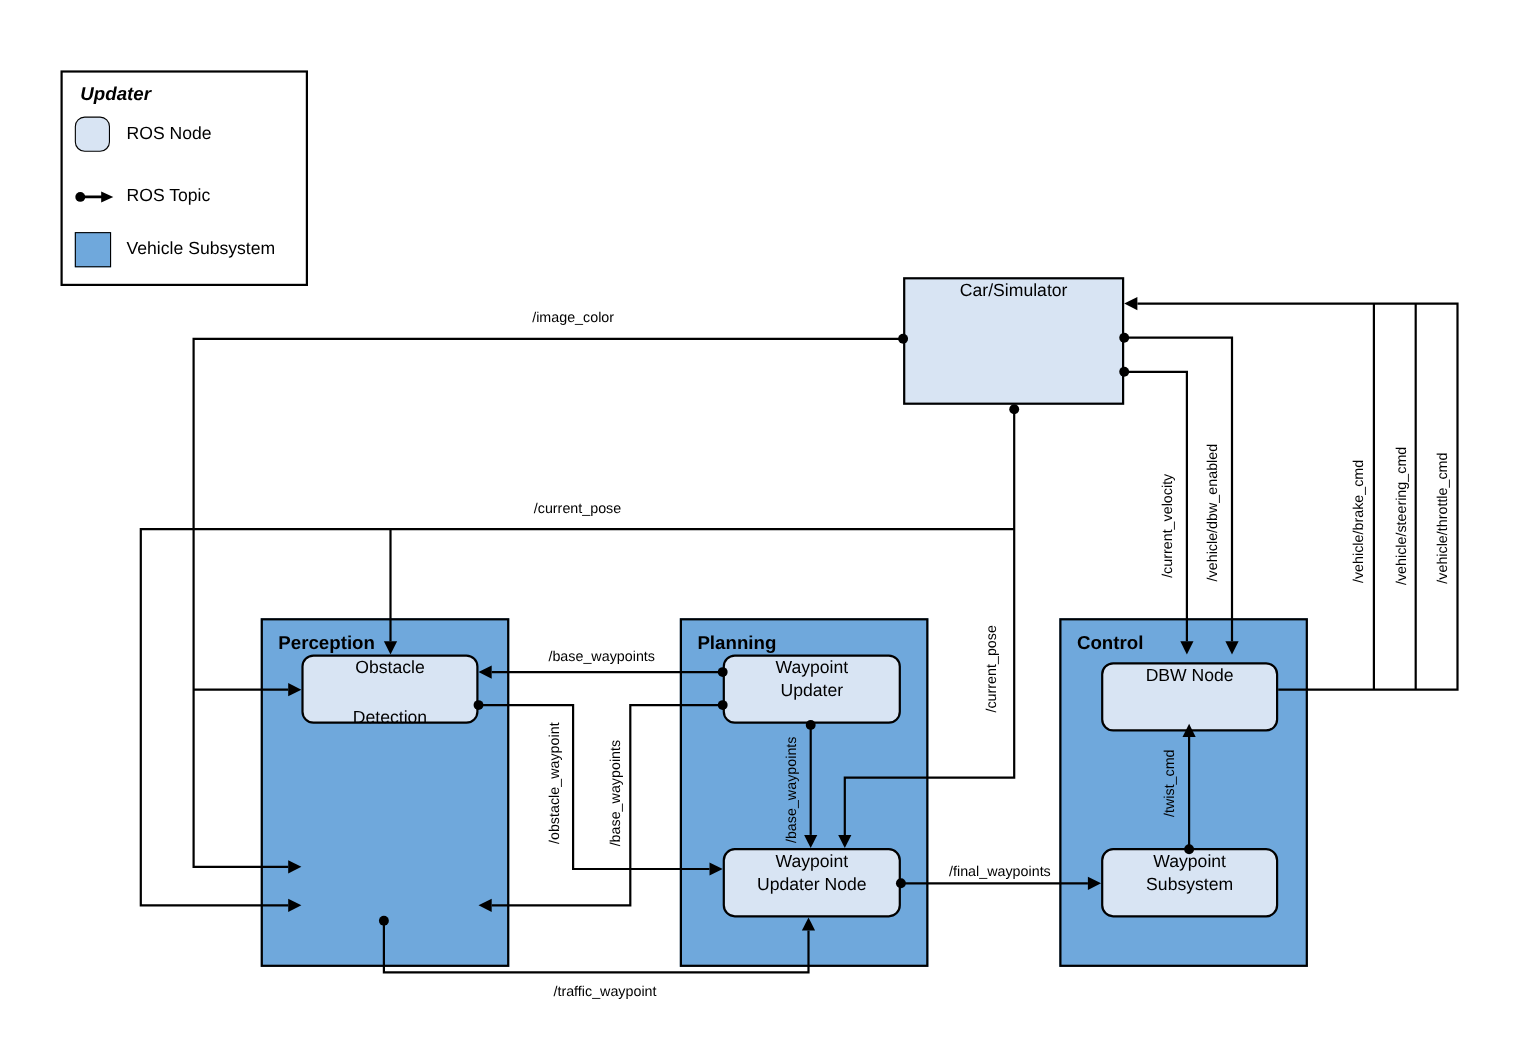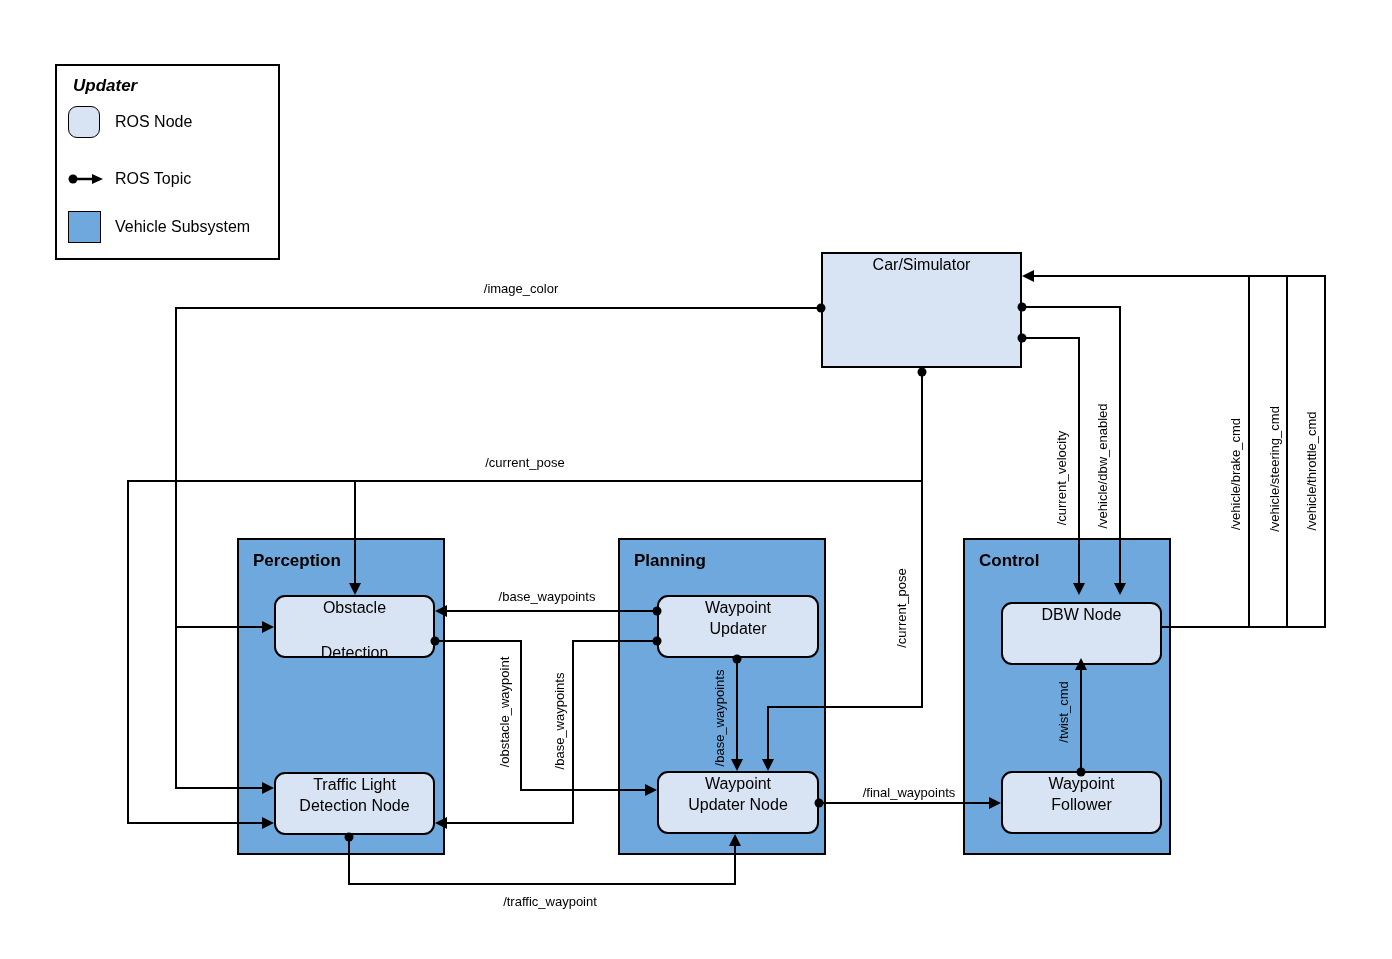--- a/index.html
+++ b/index.html
@@ -33,21 +33,21 @@
     position: absolute; left: 58px; transform: translateY(-50%);
     font-size: 16px; white-space: nowrap;
   }
   .swatch { position: absolute; border: 1.5px solid var(--stroke); }
   .node-swatch { left: 11px; top: 40px; width: 32px; height: 32px; border-radius: 9px; background: var(--node-fill); }
   .topic-glyph { position: absolute; left: 11px; top: 106px; }
   .subsystem-swatch { left: 11px; top: 145px; width: 33px; height: 32px; background: var(--subsystem-fill); }
 
   
   .subsystem {
-    position: absolute; width: 208px; height: 317px; top: 538px;
+    position: absolute; width: 226px; height: 317px; top: 562px;
     background: var(--subsystem-fill); border: 2px solid var(--stroke);
   }
   .subsystem-title {
     position: absolute; left: 14px; top: 11px;
     font-size: 17px; font-weight: bold;
   }
   #perception { left: 237px; }
   #planning   { left: 618px; }
   #control    { left: 963px; }
 
@@ -111,38 +111,34 @@
     <div class="subsystem-title">Control</div>
   </div>
 
   <div class="node" id="car-simulator">
     <span>Car/Simulator</span>
   </div>
   <div class="node round" id="obstacle-detection">
     <span>Obstacle</span>
     <span>Detection</span>
   </div>
-  <div class="node round" id="traffic-light-detection">
-    <span>Traffic Light</span>
-    <span>Detection Node</span>
-  </div>
   <div class="node round" id="waypoint-loader">
     <span>Waypoint</span>
     <span>Updater</span>
   </div>
   <div class="node round" id="waypoint-updater">
     <span>Waypoint</span>
     <span>Updater Node</span>
   </div>
   <div class="node round" id="dbw-node">
     <span>DBW Node</span>
   </div>
   <div class="node round" id="waypoint-follower">
     <span>Waypoint</span>
-    <span>Follower</span>
+    <span>Subsystem</span>
   </div>
 
   <svg class="connectors" viewBox="0 0 1392 959">
 
     <g>
       <circle cx="821" cy="308" r="4.5"></circle>
       <path d="M821 308 H176 V788 H262"></path>
       <path d="M176 627 H262"></path>
       <polygon points="274,627 262,621 262,633"></polygon>
       <polygon points="274,788 262,782 262,794"></polygon>

